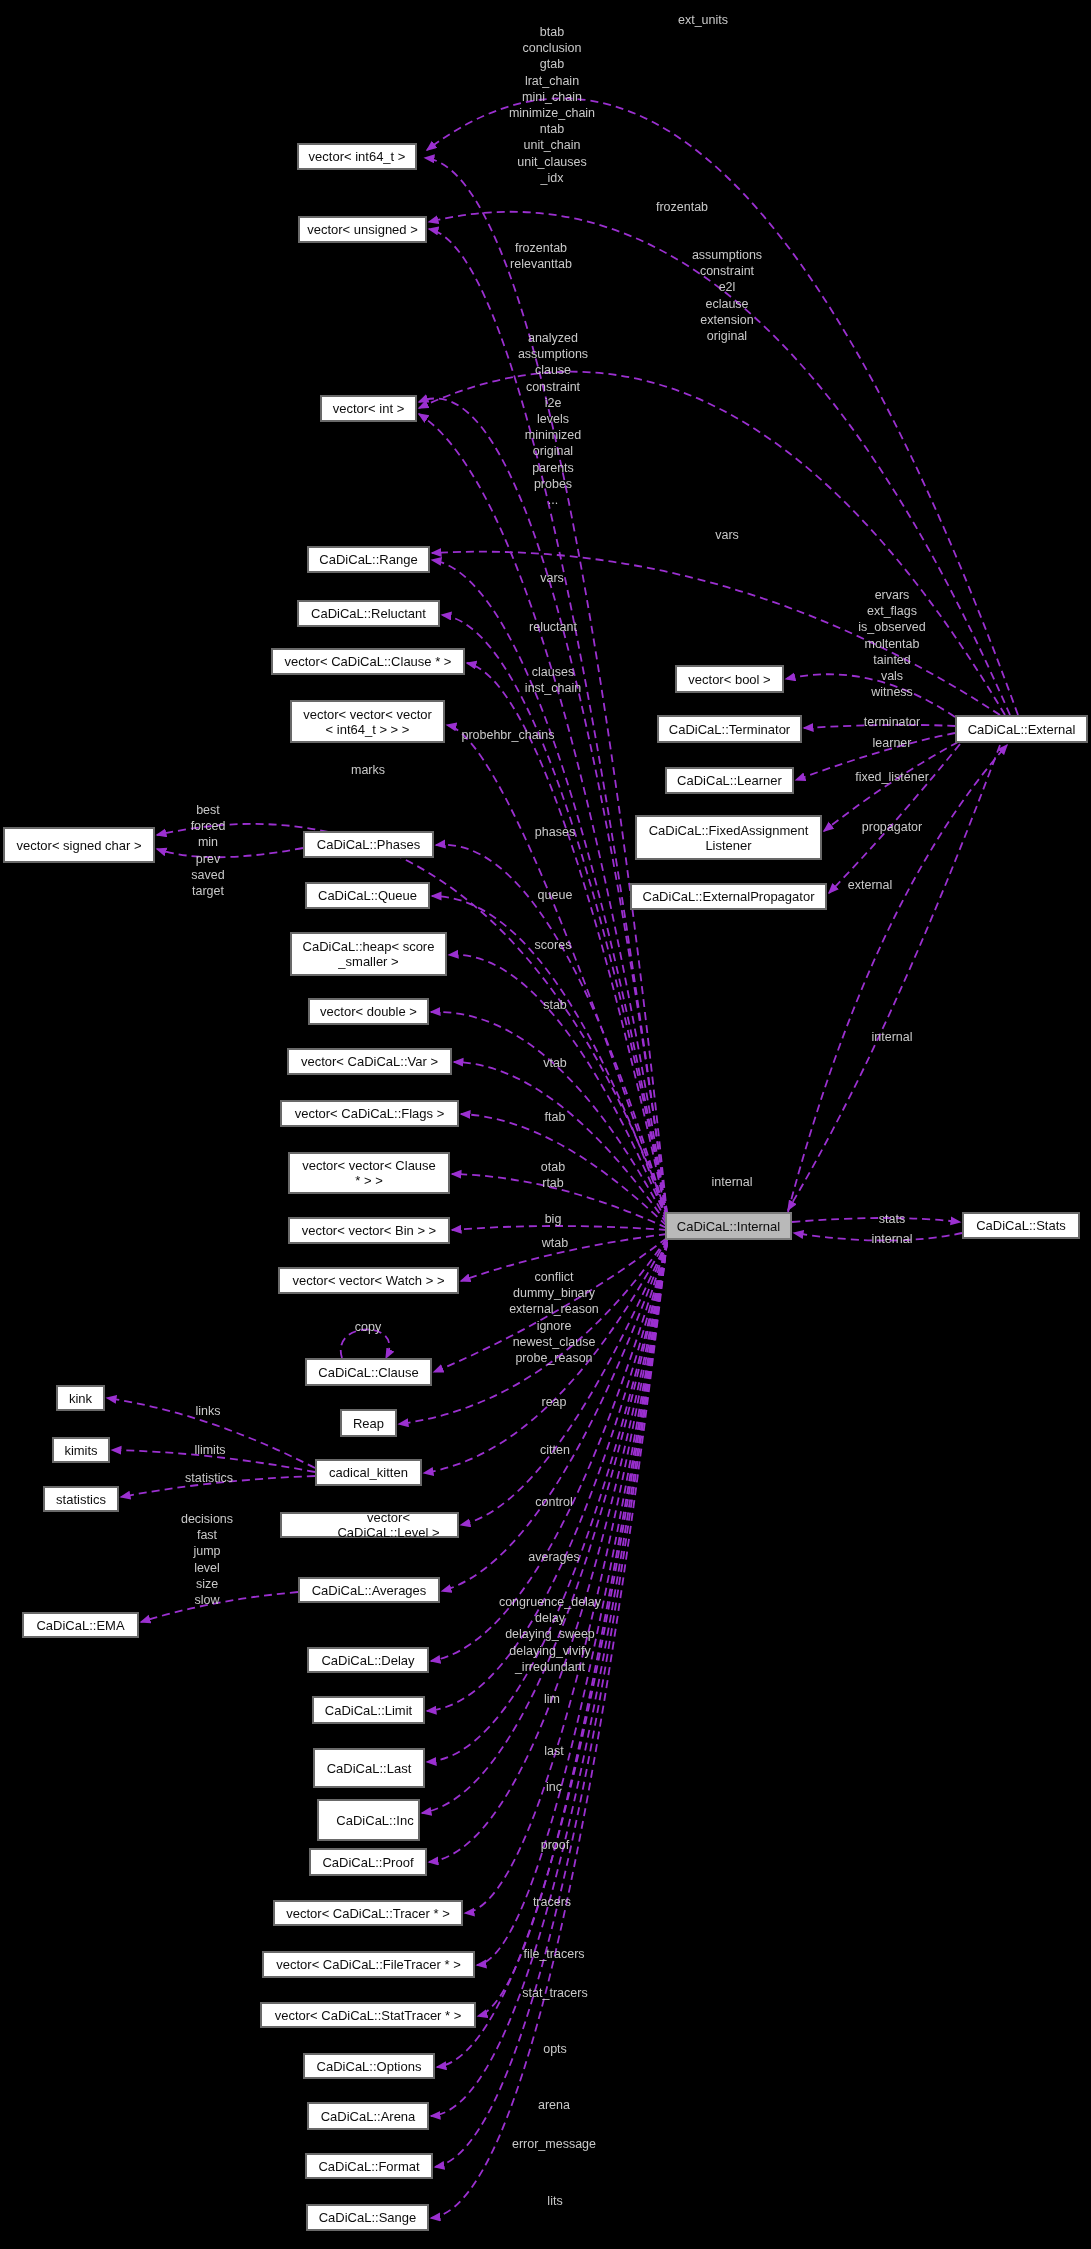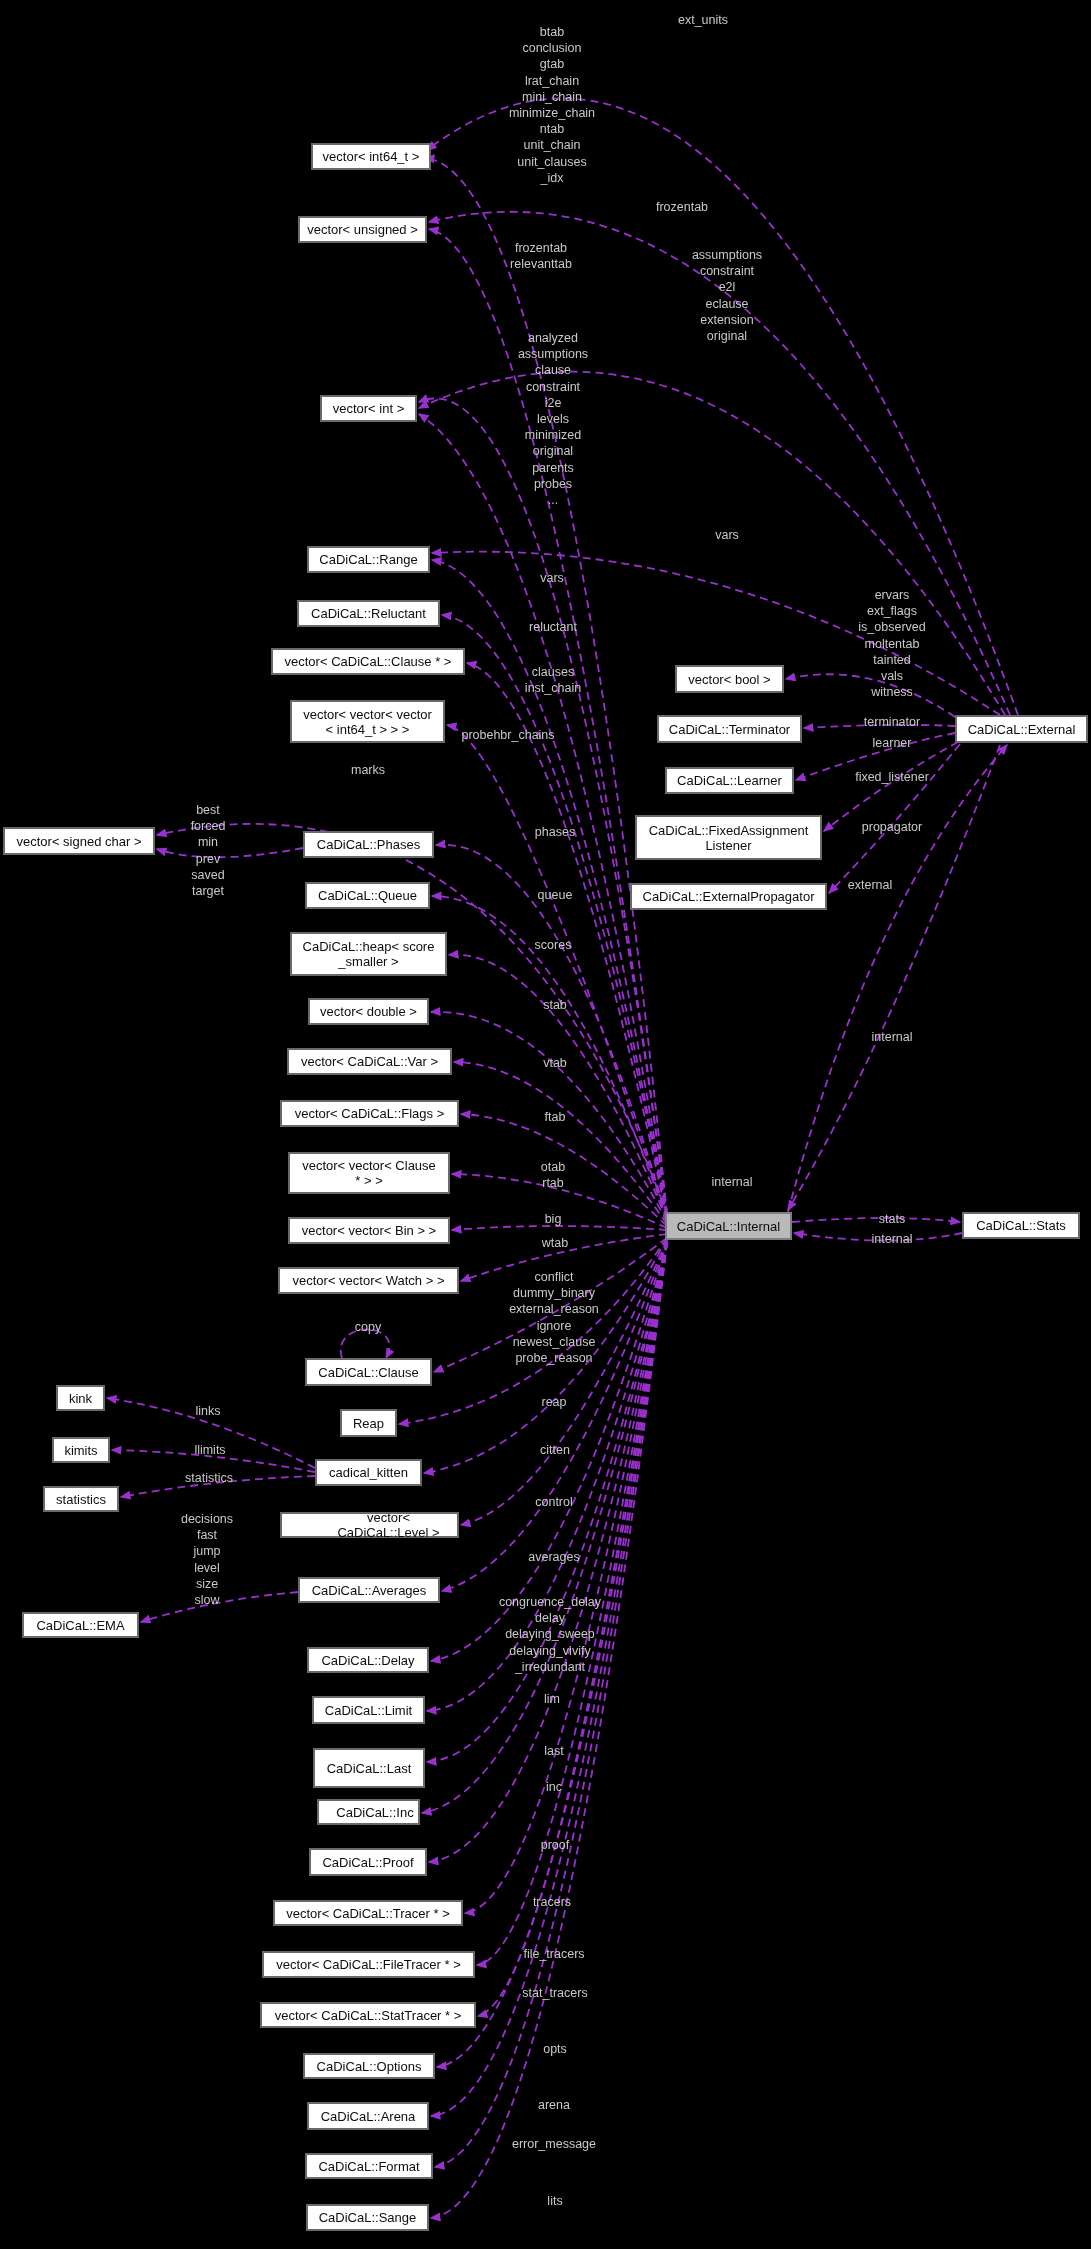--- a/index.html
+++ b/index.html
@@ -184,36 +184,36 @@
       <div class="elabel" style="left: 555px; top: 1837px;">proof</div>
       <div class="elabel" style="left: 552px; top: 1894px;">tracers</div>
       <div class="elabel" style="left: 554px; top: 1946px;">file_tracers</div>
       <div class="elabel" style="left: 555px; top: 1985px;">stat_tracers</div>
       <div class="elabel" style="left: 555px; top: 2041px;">opts</div>
       <div class="elabel" style="left: 554px; top: 2097px;">arena</div>
       <div class="elabel" style="left: 554px; top: 2136px;">error_message</div>
       <div class="elabel" style="left: 555px; top: 2193px;">lits</div>
     </div>
   <div id="nodes-layer">
-      <div class="node" style="left: 311px; top: 143px; width: 120px; height: 27px; text-align: right;">vector&lt; int64_t &gt;</div>
+      <div class="node" style="left: 297px; top: 143px; width: 120px; height: 27px; text-align: right;">vector&lt; int64_t &gt;</div>
       <div class="node" style="left: 298px; top: 216px; width: 129px; height: 27px;">vector&lt; unsigned &gt;</div>
       <div class="node" style="left: 320px; top: 395px; width: 97px; height: 27px;">vector&lt; int &gt;</div>
       <div class="node" style="left: 307px; top: 546px; width: 123px; height: 27px;">CaDiCaL::Range</div>
       <div class="node" style="left: 297px; top: 600px; width: 143px; height: 27px;">CaDiCaL::Reluctant</div>
       <div class="node" style="left: 271px; top: 648px; width: 194px; height: 27px;">vector&lt; CaDiCaL::Clause * &gt;</div>
       <div class="node" style="left: 290px; top: 700px; width: 155px; height: 43px;">vector&lt; vector&lt; vector
 &lt; int64_t &gt; &gt; &gt;</div>
       <div class="node" style="left: 675px; top: 665px; width: 109px; height: 28px;">vector&lt; bool &gt;</div>
       <div class="node" style="left: 657px; top: 715px; width: 145px; height: 28px;">CaDiCaL::Terminator</div>
       <div class="node" style="left: 665px; top: 767px; width: 129px; height: 27px;">CaDiCaL::Learner</div>
       <div class="node" style="left: 635px; top: 815px; width: 187px; height: 45px;">CaDiCaL::FixedAssignment
 Listener</div>
       <div class="node" style="left: 630px; top: 883px; width: 197px; height: 27px;">CaDiCaL::ExternalPropagator</div>
       <div class="node" style="left: 955px; top: 715px; width: 133px; height: 28px;">CaDiCaL::External</div>
-      <div class="node" style="left: 3px; top: 827px; width: 152px; height: 28px;">vector&lt; signed char &gt;</div>
+      <div class="node" style="left: 3px; top: 827px; width: 152px; height: 36px;">vector&lt; signed char &gt;</div>
       <div class="node" style="left: 303px; top: 831px; width: 131px; height: 27px;">CaDiCaL::Phases</div>
       <div class="node" style="left: 305px; top: 882px; width: 125px; height: 27px;">CaDiCaL::Queue</div>
       <div class="node" style="left: 290px; top: 932px; width: 157px; height: 44px;">CaDiCaL::heap&lt; score
 _smaller &gt;</div>
       <div class="node" style="left: 308px; top: 998px; width: 121px; height: 27px;">vector&lt; double &gt;</div>
       <div class="node" style="left: 287px; top: 1048px; width: 165px; height: 27px;">vector&lt; CaDiCaL::Var &gt;</div>
       <div class="node" style="left: 280px; top: 1100px; width: 179px; height: 27px;">vector&lt; CaDiCaL::Flags &gt;</div>
       <div class="node" style="left: 288px; top: 1152px; width: 162px; height: 42px; text-align: center;">vector&lt; vector&lt; Clause
 * &gt; &gt;</div>
       <div class="node" style="left: 288px; top: 1217px; width: 162px; height: 27px;">vector&lt; vector&lt; Bin &gt; &gt;</div>
@@ -225,21 +225,21 @@
       <div class="node" style="left: 315px; top: 1459px; width: 107px; height: 27px;">cadical_kitten</div>
       <div class="node" style="left: 56px; top: 1385px; width: 49px; height: 26px;">kink</div>
       <div class="node" style="left: 52px; top: 1437px; width: 58px; height: 26px;">kimits</div>
       <div class="node" style="left: 43px; top: 1486px; width: 76px; height: 26px;">statistics</div>
       <div class="node" style="left: 280px; top: 1512px; width: 179px; height: 26px; padding-left: 41px;">vector&lt; CaDiCaL::Level &gt;</div>
       <div class="node" style="left: 298px; top: 1577px; width: 142px; height: 26px;">CaDiCaL::Averages</div>
       <div class="node" style="left: 22px; top: 1612px; width: 117px; height: 26px;">CaDiCaL::EMA</div>
       <div class="node" style="left: 307px; top: 1647px; width: 122px; height: 26px;">CaDiCaL::Delay</div>
       <div class="node" style="left: 312px; top: 1696px; width: 113px; height: 28px;">CaDiCaL::Limit</div>
       <div class="node" style="left: 313px; top: 1748px; width: 112px; height: 40px;">CaDiCaL::Last</div>
-      <div class="node" style="left: 317px; top: 1799px; width: 103px; height: 26px; padding-left: 16px;">CaDiCaL::Inc</div>
+      <div class="node" style="left: 317px; top: 1799px; width: 103px; height: 42px; padding-left: 16px;">CaDiCaL::Inc</div>
       <div class="node" style="left: 309px; top: 1848px; width: 118px; height: 28px;">CaDiCaL::Proof</div>
       <div class="node" style="left: 273px; top: 1900px; width: 190px; height: 26px;">vector&lt; CaDiCaL::Tracer * &gt;</div>
       <div class="node" style="left: 262px; top: 1951px; width: 213px; height: 27px;">vector&lt; CaDiCaL::FileTracer * &gt;</div>
       <div class="node" style="left: 260px; top: 2002px; width: 216px; height: 26px;">vector&lt; CaDiCaL::StatTracer * &gt;</div>
       <div class="node" style="left: 303px; top: 2053px; width: 132px; height: 26px;">CaDiCaL::Options</div>
       <div class="node" style="left: 307px; top: 2102px; width: 122px; height: 28px;">CaDiCaL::Arena</div>
       <div class="node" style="left: 305px; top: 2153px; width: 128px; height: 26px;">CaDiCaL::Format</div>
       <div class="node" style="left: 306px; top: 2204px; width: 123px; height: 27px;">CaDiCaL::Sange</div>
     </div>
 </div>

